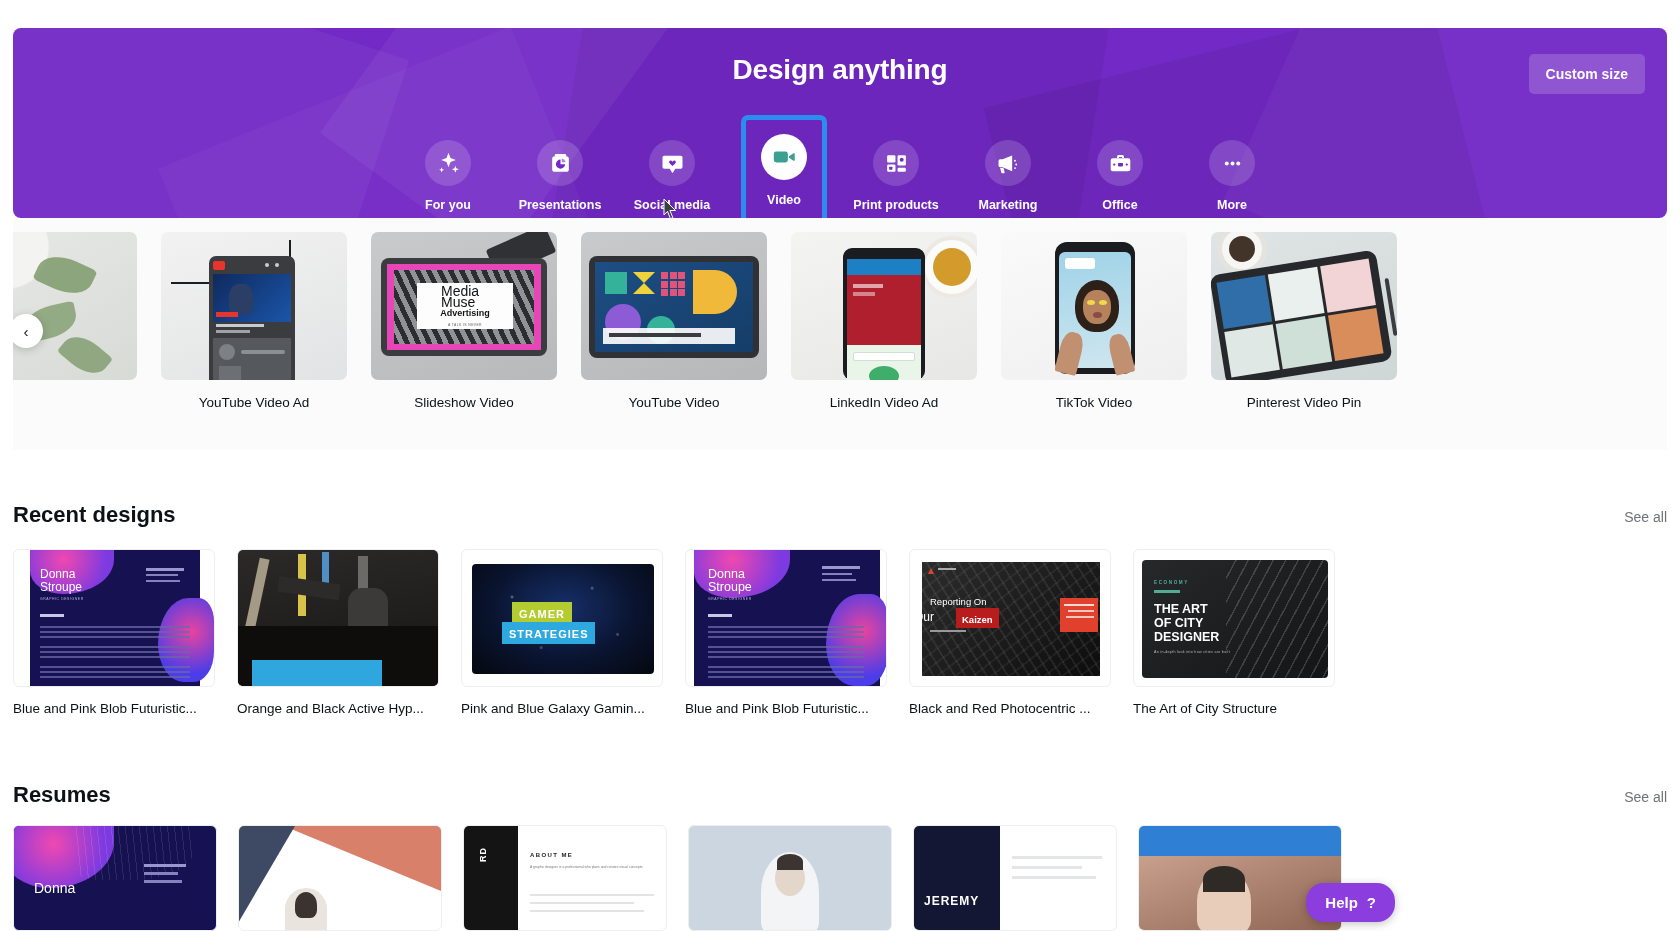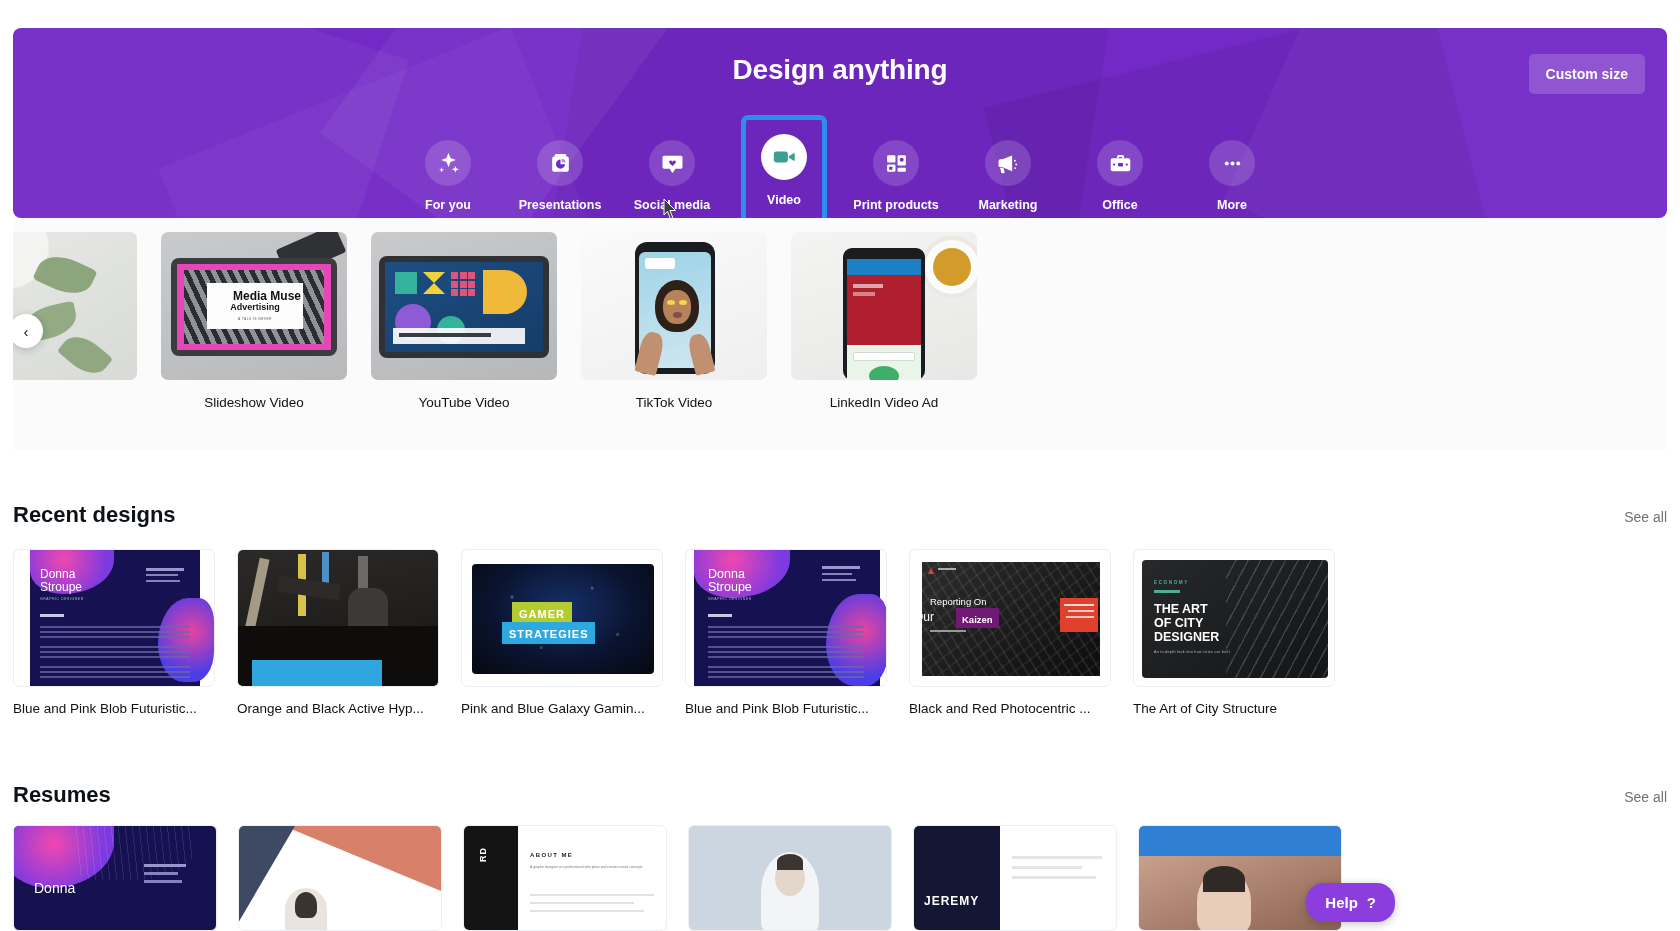--- a/index.html
+++ b/index.html
@@ -259,30 +259,49 @@
       <div class="tpl-card">
         <div class="tpl-thumb" style="background:linear-gradient(150deg,#e9eae8,#d7dad5);">
           <div class="fill" style="background:radial-gradient(circle at 30% 10%, #f3f3f1 0 22%, transparent 23%);"></div>
           <div style="position:absolute;left:86px;top:26px;width:56px;height:34px;background:#7d9a6b;border-radius:60% 10% 60% 10%;transform:rotate(25deg);opacity:.85;"></div>
           <div style="position:absolute;left:72px;top:74px;width:54px;height:32px;background:#86a174;border-radius:60% 10% 60% 10%;transform:rotate(-12deg);opacity:.85;"></div>
           <div style="position:absolute;left:110px;top:108px;width:48px;height:30px;background:#7d9a6b;border-radius:60% 10% 60% 10%;transform:rotate(40deg);opacity:.8;"></div>
         </div>
         <div class="tpl-name"></div>
       </div>
 
+      <div class="tpl-card">
+        <div class="tpl-thumb" style="background:linear-gradient(160deg,#f2f2f2,#e2e3e4);">
+          <div style="position:absolute;left:10px;top:8px;width:120px;height:44px;border:2px solid #1b1d20;border-radius:0 0 50% 0;border-top:none;border-left:none;"></div>
+          <div style="position:absolute;left:48px;top:24px;width:86px;height:124px;background:#3a3c40;border-radius:7px 7px 0 0;"></div>
+          <div style="position:absolute;left:52px;top:29px;width:12px;height:9px;background:#e8342a;border-radius:2px;"></div>
+          <div style="position:absolute;left:104px;top:31px;width:4px;height:4px;background:#c9cbce;border-radius:50%;"></div>
+          <div style="position:absolute;left:114px;top:31px;width:4px;height:4px;background:#c9cbce;border-radius:50%;"></div>
+          <div style="position:absolute;left:52px;top:42px;width:78px;height:48px;background:linear-gradient(135deg,#0e2a5e,#1b55a8);"></div>
+          <div style="position:absolute;left:68px;top:52px;width:24px;height:30px;background:#2b3f66;border-radius:40% 40% 20% 20%;"></div>
+          <div style="position:absolute;left:55px;top:80px;width:22px;height:5px;background:#e8342a;"></div>
+          <div style="position:absolute;left:55px;top:92px;width:48px;height:3px;background:#c9cbce;"></div>
+          <div style="position:absolute;left:55px;top:98px;width:34px;height:3px;background:#9fa2a6;"></div>
+          <div style="position:absolute;left:52px;top:106px;width:78px;height:42px;background:#55585d;"></div>
+          <div style="position:absolute;left:58px;top:112px;width:16px;height:16px;background:#7d8085;border-radius:50%;"></div>
+          <div style="position:absolute;left:80px;top:118px;width:44px;height:4px;background:#8b8e93;border-radius:2px;"></div>
+          <div style="position:absolute;left:58px;top:134px;width:22px;height:14px;background:#6c6f74;"></div>
+        </div>
+        <div class="tpl-name">YouTube Video Ad</div>
+      </div>
 
 
       <div class="tpl-card">
         <div class="tpl-thumb" style="background:linear-gradient(160deg,#c9cacb,#b7b9ba);">
           <div style="position:absolute;right:4px;top:4px;width:64px;height:30px;background:#2f3135;transform:rotate(-24deg);border-radius:3px;"></div>
           <div style="position:absolute;left:10px;top:26px;width:166px;height:98px;background:#3a3c40;border-radius:8px;"></div>
           <div style="position:absolute;left:16px;top:32px;width:154px;height:86px;background:#e845b8;"></div>
           <div style="position:absolute;left:23px;top:38px;width:140px;height:74px;background:repeating-linear-gradient(65deg,#2b2d30 0 5px,#8f9296 5px 10px);"></div>
           <div style="position:absolute;left:46px;top:51px;width:96px;height:46px;background:#fdfdfd;display:flex;flex-direction:column;align-items:center;justify-content:center;">
-            <div style="font-size:12px;font-weight:bold;color:#101214;line-height:11px;margin-left:24px;">Media Muse</div>
+            <div style="font-size:14px;font-weight:normal;color:#101214;line-height:11px;margin-left:24px;">Media Muse</div>
             <div style="font-size:9px;font-weight:bold;color:#101214;line-height:11px;text-align:center;">Advertising</div>
             <div style="font-size:3.4px;color:#5d6166;margin-top:4px;letter-spacing:.4px;">A TALK IS NEVER</div>
           </div>
         </div>
         <div class="tpl-name">Slideshow Video</div>
       </div>
 
       <div class="tpl-card">
         <div class="tpl-thumb" style="background:linear-gradient(160deg,#c9cacb,#b5b7b8);">
           <div style="position:absolute;left:8px;top:24px;width:170px;height:102px;background:#2f3135;border-radius:8px;"></div>
@@ -303,51 +322,68 @@
           <div style="position:absolute;left:112px;top:38px;width:44px;height:44px;background:#f0b93a;border-radius:0 50% 50% 0;"></div>
           <div style="position:absolute;left:24px;top:72px;width:36px;height:36px;background:#8d5bd6;border-radius:50%;"></div>
           <div style="position:absolute;left:66px;top:84px;width:28px;height:28px;background:#34b39a;border-radius:50%;"></div>
           <div style="position:absolute;left:22px;top:96px;width:132px;height:16px;background:rgba(255,255,255,.9);"></div>
           <div style="position:absolute;left:28px;top:101px;width:92px;height:4px;background:#3a3c40;"></div>
         </div>
         <div class="tpl-name">YouTube Video</div>
       </div>
 
       <div class="tpl-card">
+        <div class="tpl-thumb" style="background:linear-gradient(160deg,#f4f4f3,#e7e8e6);">
+          <div style="position:absolute;right:-6px;top:4px;width:62px;height:62px;background:#fbfbfa;border:4px solid #ede9e2;border-radius:50%;"></div>
+          <div style="position:absolute;right:6px;top:16px;width:38px;height:38px;background:#d29b2c;border-radius:50%;"></div>
+          <div style="position:absolute;left:52px;top:16px;width:82px;height:132px;background:#1a1c1f;border-radius:9px;"></div>
+          <div style="position:absolute;left:56px;top:27px;width:74px;height:16px;background:#1d7fc4;"></div>
+          <div style="position:absolute;left:56px;top:43px;width:74px;height:70px;background:#b01f2e;"></div>
+          <div style="position:absolute;left:62px;top:52px;width:30px;height:4px;background:rgba(255,255,255,.6);"></div>
+          <div style="position:absolute;left:62px;top:60px;width:22px;height:4px;background:rgba(255,255,255,.45);"></div>
+          <div style="position:absolute;left:56px;top:113px;width:74px;height:35px;background:#eaf5ea;"></div>
+          <div style="position:absolute;left:62px;top:120px;width:62px;height:9px;background:#fff;border:1px solid #d3ddd3;border-radius:2px;"></div>
+          <div style="position:absolute;left:78px;top:134px;width:30px;height:20px;background:#3fae6a;border-radius:50%;"></div>
+        </div>
+        <div class="tpl-name">LinkedIn Video Ad</div>
+      </div>
+
+      <div class="tpl-card">
         <div class="tpl-thumb" style="background:linear-gradient(160deg,#fafafa,#efeff0);">
           <div style="position:absolute;left:54px;top:10px;width:80px;height:132px;background:#1a1c1f;border-radius:12px;"></div>
           <div style="position:absolute;left:58px;top:20px;width:72px;height:116px;background:linear-gradient(170deg,#9fd3e8,#cfe6ef);border-radius:6px;"></div>
           <div style="position:absolute;left:64px;top:26px;width:30px;height:11px;background:#fff;border-radius:3px;"></div>
           <div style="position:absolute;left:74px;top:48px;width:44px;height:52px;background:#2c2018;border-radius:50% 50% 44% 44%;"></div>
           <div style="position:absolute;left:82px;top:58px;width:28px;height:34px;background:#b5825c;border-radius:46%;"></div>
           <div style="position:absolute;left:86px;top:68px;width:8px;height:5px;background:#f0d84a;border-radius:50%;"></div>
           <div style="position:absolute;left:98px;top:68px;width:8px;height:5px;background:#f0d84a;border-radius:50%;"></div>
           <div style="position:absolute;left:92px;top:80px;width:9px;height:6px;background:#8a4a4a;border-radius:50%;"></div>
           <div style="position:absolute;left:58px;top:100px;width:22px;height:42px;background:#c09070;border-radius:40% 40% 10% 10%;transform:rotate(14deg);"></div>
           <div style="position:absolute;left:110px;top:102px;width:20px;height:40px;background:#c09070;border-radius:40% 40% 10% 10%;transform:rotate(-14deg);"></div>
         </div>
         <div class="tpl-name">TikTok Video</div>
       </div>
 
       <div class="tpl-card">
-        <div class="tpl-thumb" style="background:linear-gradient(160deg,#f4f4f3,#e7e8e6);">
-          <div style="position:absolute;right:-6px;top:4px;width:62px;height:62px;background:#fbfbfa;border:4px solid #ede9e2;border-radius:50%;"></div>
-          <div style="position:absolute;right:6px;top:16px;width:38px;height:38px;background:#d29b2c;border-radius:50%;"></div>
-          <div style="position:absolute;left:52px;top:16px;width:82px;height:132px;background:#1a1c1f;border-radius:9px;"></div>
-          <div style="position:absolute;left:56px;top:27px;width:74px;height:16px;background:#1d7fc4;"></div>
-          <div style="position:absolute;left:56px;top:43px;width:74px;height:70px;background:#b01f2e;"></div>
-          <div style="position:absolute;left:62px;top:52px;width:30px;height:4px;background:rgba(255,255,255,.6);"></div>
-          <div style="position:absolute;left:62px;top:60px;width:22px;height:4px;background:rgba(255,255,255,.45);"></div>
-          <div style="position:absolute;left:56px;top:113px;width:74px;height:35px;background:#eaf5ea;"></div>
-          <div style="position:absolute;left:62px;top:120px;width:62px;height:9px;background:#fff;border:1px solid #d3ddd3;border-radius:2px;"></div>
-          <div style="position:absolute;left:78px;top:134px;width:30px;height:20px;background:#3fae6a;border-radius:50%;"></div>
-        </div>
-        <div class="tpl-name">LinkedIn Video Ad</div>
-      </div>
-
+        <div class="tpl-thumb" style="background:linear-gradient(160deg,#dfe5e4,#cfd7d6);">
+          <div style="position:absolute;left:6px;top:-8px;width:50px;height:50px;background:#f6f6f4;border-radius:50%;border:5px solid #e5e3dd;"></div>
+          <div style="position:absolute;left:18px;top:4px;width:26px;height:26px;background:#43342a;border-radius:50%;"></div>
+          <div style="position:absolute;left:6px;top:30px;width:168px;height:112px;background:#26282b;border-radius:10px;transform:rotate(-9deg);"></div>
+          <div style="position:absolute;left:12px;top:38px;width:154px;height:96px;transform:rotate(-9deg);display:grid;grid-template-columns:1fr 1fr 1fr;gap:3px;">
+            <div style="background:#2f6ea8;"></div>
+            <div style="background:#eaf0ee;"></div>
+            <div style="background:#f2d3d6;"></div>
+            <div style="background:#dfe8e4;"></div>
+            <div style="background:#cfe0d8;"></div>
+            <div style="background:#d98d5a;"></div>
+          </div>
+          <div style="position:absolute;right:4px;top:46px;width:4px;height:58px;background:#3a3c40;transform:rotate(-9deg);border-radius:2px;"></div>
+        </div>
+        <div class="tpl-name">Pinterest Video Pin</div>
+      </div>
 
     </div>
   </div>
 
   <div class="section-head" style="top:502px;">
     <div class="section-title">Recent designs</div>
     <div class="see-all">See all</div>
   </div>
 
   <div class="row" style="top:549px;">
@@ -421,21 +457,21 @@
     </div>
 
     <div class="d-card">
       <div class="d-thumb">
         <div style="position:absolute;left:12px;top:12px;width:178px;height:114px;background:linear-gradient(140deg,#2c2c2c,#0d0d0d);"></div>
         <div style="position:absolute;left:12px;top:12px;width:178px;height:114px;background:repeating-linear-gradient(58deg,rgba(255,255,255,.07) 0 2px,transparent 2px 9px),repeating-linear-gradient(-38deg,rgba(255,255,255,.05) 0 2px,transparent 2px 11px);"></div>
         <div style="position:absolute;left:18px;top:18px;width:6px;height:6px;background:#e0402c;clip-path:polygon(50% 0,100% 100%,0 100%);"></div>
         <div style="position:absolute;left:28px;top:18px;width:18px;height:2.4px;background:#aaa;"></div>
         <div style="position:absolute;left:20px;top:46px;color:#fff;font-size:9.5px;">Reporting On</div>
         <div style="position:absolute;left:4px;top:60px;color:#fff;font-size:12px;">Our</div>
-        <div style="position:absolute;left:46px;top:58px;background:#701a75;padding:1px 6px;">
+        <div style="position:absolute;left:46px;top:58px;background:#b91c1c;padding:1px 6px;">
           <span style="color:#fff;font-size:9.5px;font-weight:bold;">Kaizen</span>
         </div>
         <div style="position:absolute;left:20px;top:80px;width:36px;height:2.4px;background:#999;"></div>
         <div style="position:absolute;right:12px;top:48px;width:38px;height:34px;background:#e0402c;"></div>
         <div style="position:absolute;right:16px;top:54px;width:30px;height:2.2px;background:rgba(255,255,255,.8);"></div>
         <div style="position:absolute;right:16px;top:60px;width:26px;height:2.2px;background:rgba(255,255,255,.7);"></div>
         <div style="position:absolute;right:16px;top:66px;width:28px;height:2.2px;background:rgba(255,255,255,.7);"></div>
       </div>
       <div class="d-name">Black and Red Photocentric ...</div>
     </div>

